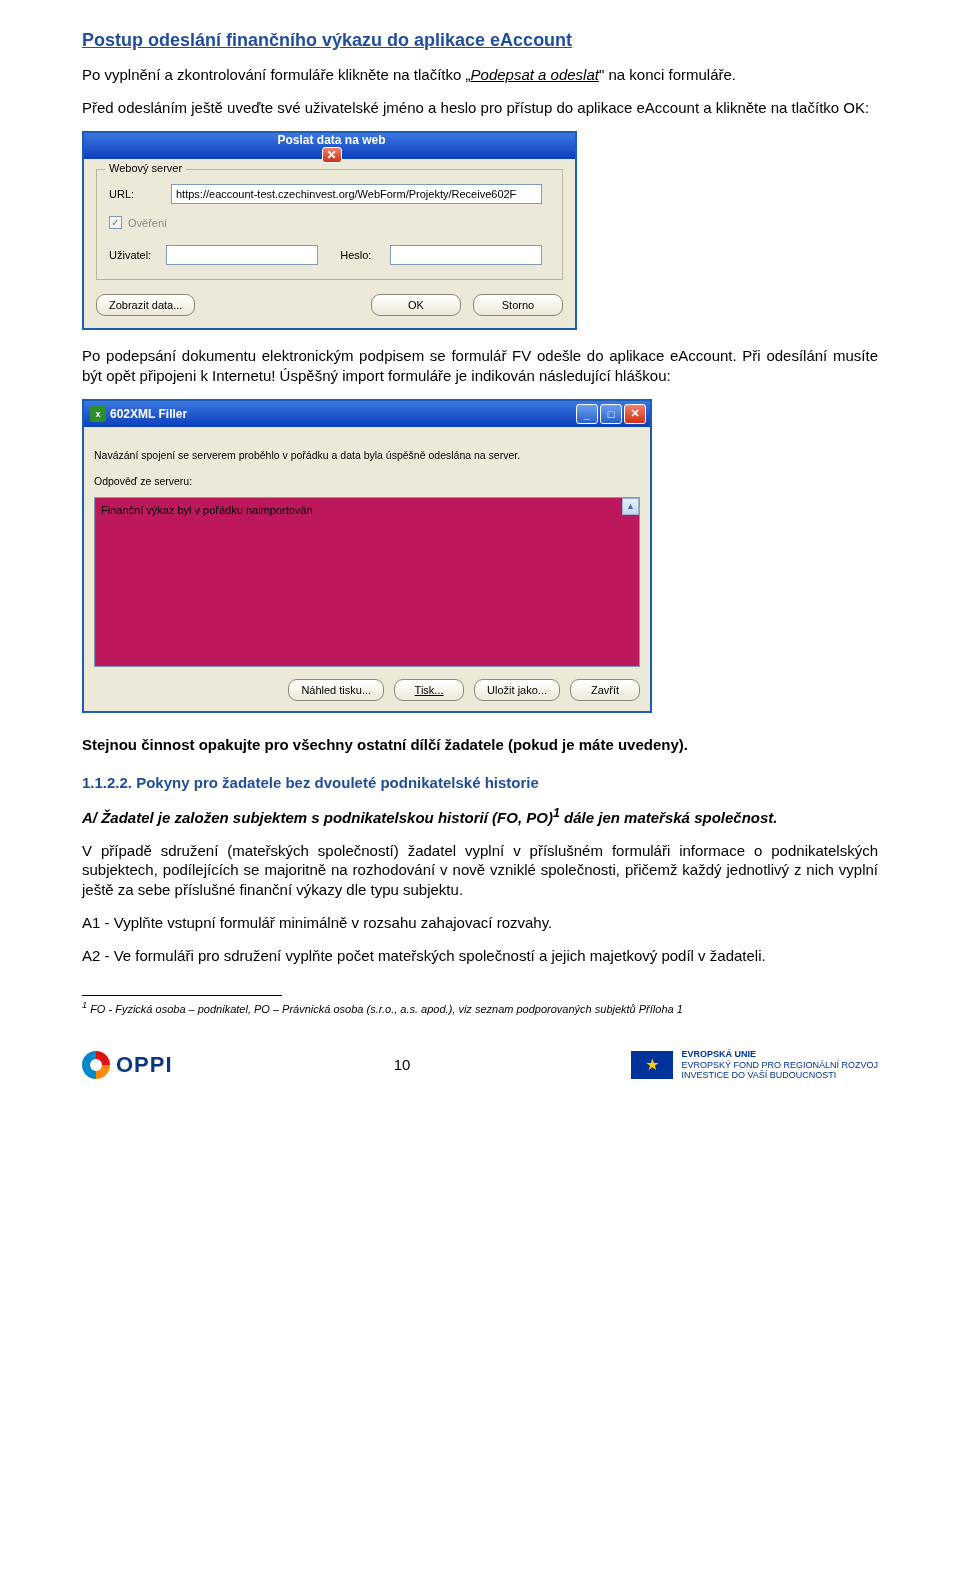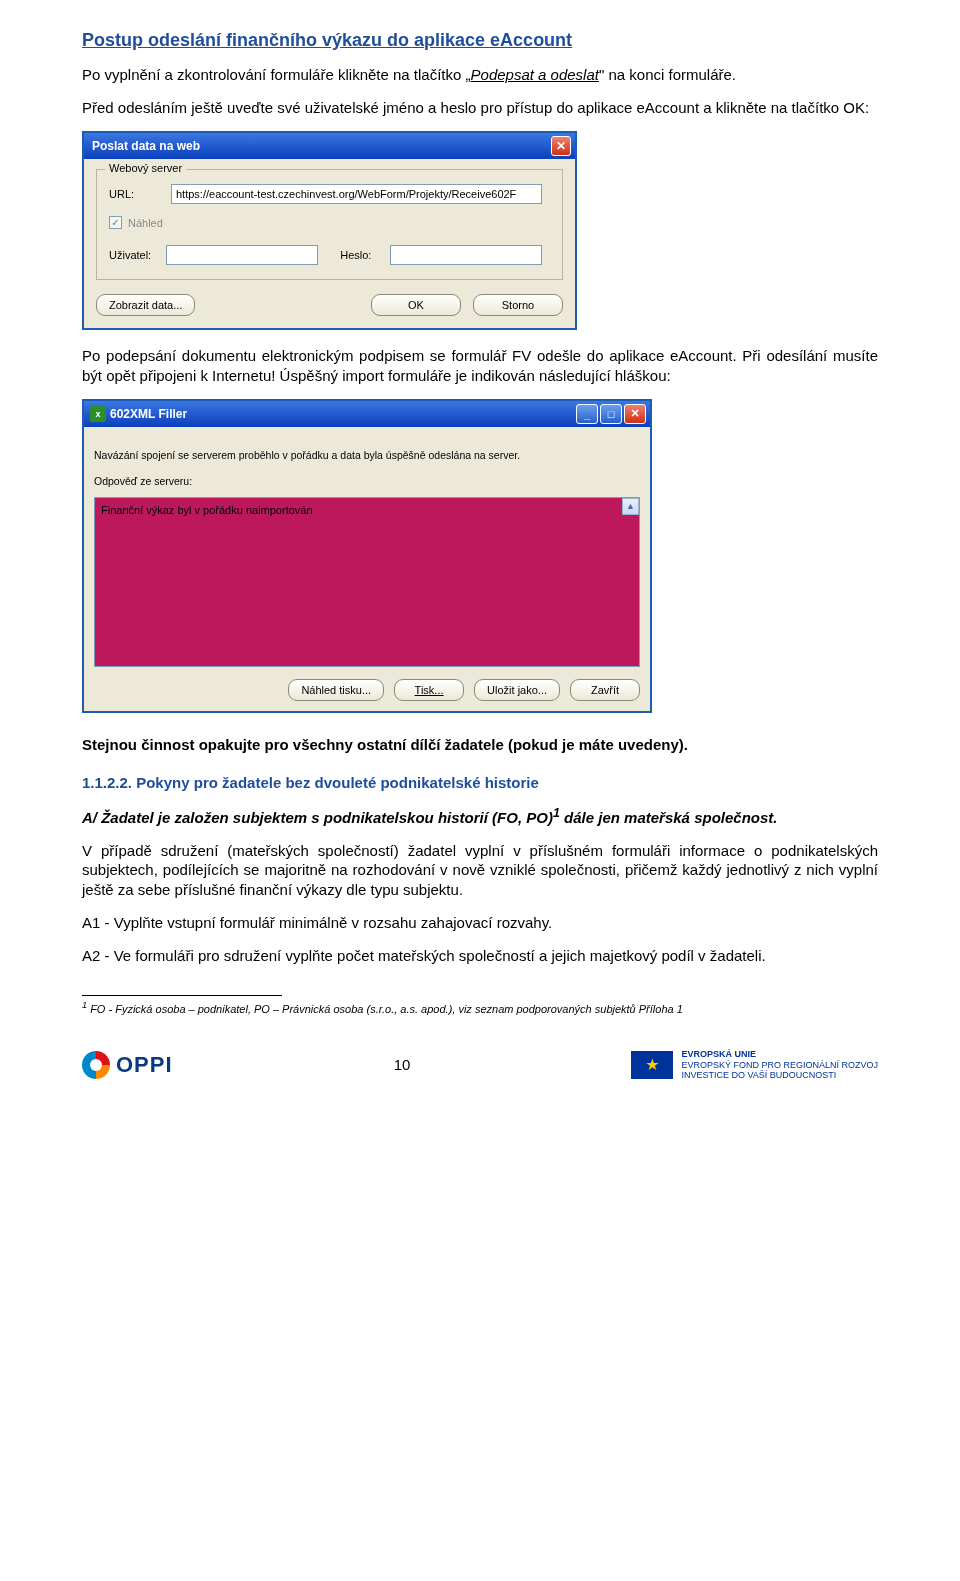--- a/index.html
+++ b/index.html
@@ -39,20 +39,21 @@
   .dlg1-title {
     background: linear-gradient(#3b77e0,#0a3fbc);
     color: #fff;
     height: 26px;
     display: flex;
     align-items: center;
     padding: 0 4px 0 8px;
     font-weight: bold;
     font-size: 12px;
     justify-content: space-between;
+    flex-direction: column;
   }
   .dlg1-close {
     width: 20px; height: 20px;
     background: linear-gradient(#f08070,#d03010);
     border: 1px solid #fff;
     border-radius: 3px;
     color: #fff;
     display:flex;align-items:center;justify-content:center;
     font-weight:bold;font-size:12px;
   }
@@ -201,21 +202,21 @@
     </div>
     <div class="dlg1-body">
       <div class="fieldset">
         <div class="fieldset-legend">Webový server</div>
         <div class="row">
           <div class="label">URL:</div>
           <input class="text-input" value="https://eaccount-test.czechinvest.org/WebForm/Projekty/Receive602F" style="">
         </div>
         <div class="row" style="margin-bottom:16px;">
           <span class="checkbox">✓</span>
-          <span style="color:#888">Náhled</span>
+          <span style="color:#888">Ověření</span>
         </div>
         <div class="row" style="margin-bottom:0;">
           <div class="label">Uživatel:</div>
           <input class="text-input" style="flex: 0 0 150px;" value="">
           <div style="width:24px"></div>
           <div class="label2">Heslo:</div>
           <input class="text-input" style="flex: 0 0 150px;" type="password" value="">
         </div>
       </div>
       <div class="dlg-btnrow">

